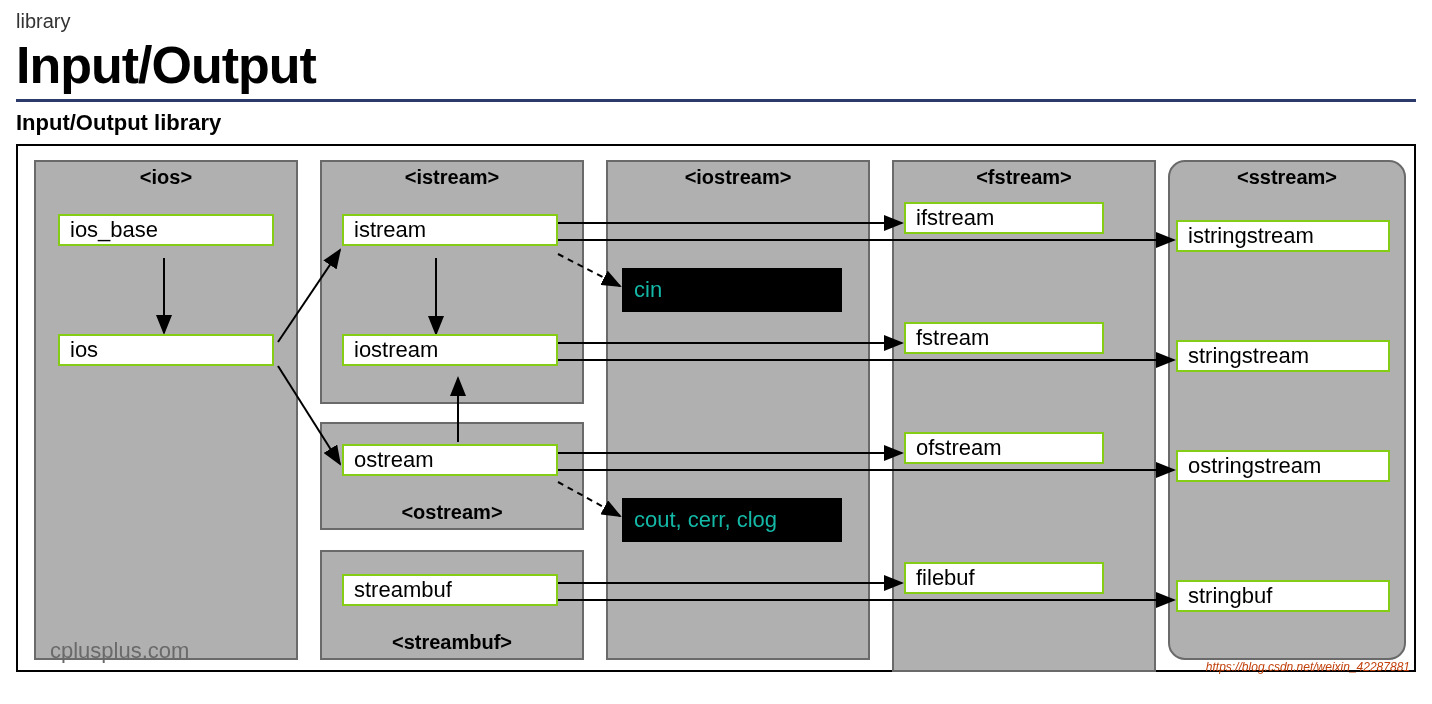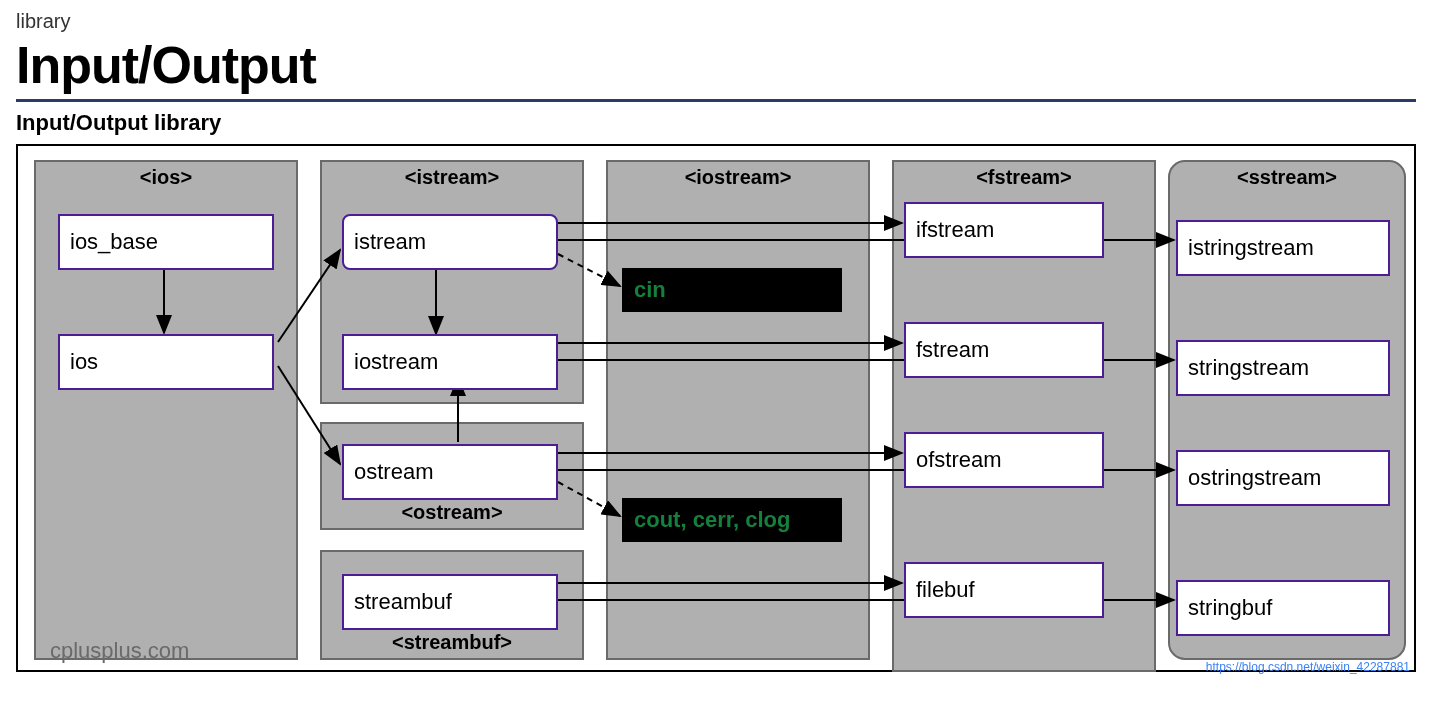--- a/index.html
+++ b/index.html
@@ -66,54 +66,55 @@
     left: 0;
     right: 0;
     text-align: center;
     font-weight: 900;
     font-size: 20px;
     color: #000;
   }
   .node {
     position: absolute;
     background: #fff;
-    border: 2px solid #4c1d95;
+    border: 2px solid #84cc16;
     font-size: 22px;
     padding: 6px 10px;
-    height: 56px;
+    height: 32px;
     display: flex;
     align-items: center;
     white-space: nowrap;
   }
   .node-black {
     position: absolute;
     background: #000;
-    color: #15803d;
+    color: #14b8a6;
     border: 2px solid #000;
     font-size: 22px;
     padding: 6px 10px;
     height: 44px;
     display: flex;
     align-items: center;
-    font-weight: 700;
+    font-weight: 400;
     white-space: nowrap;
   }
   .watermark1 {
     position: absolute;
     bottom: 6px;
     left: 32px;
     color: #6a6a6a;
     font-size: 22px;
   }
   .watermark2 {
     position: absolute;
     bottom: -4px;
     right: 4px;
-    color: #3b82f6;
+    color: #c2410c;
     font-size: 12px;
+    font-style: italic;
   }
 
   
   #col1  { left: 16px;  top: 14px; width: 264px; height: 500px; }
   #col2a { left: 302px; top: 14px; width: 264px; height: 244px; } 
   #col2b { left: 302px; top: 276px; width: 264px; height: 108px; } 
   #col2c { left: 302px; top: 404px; width: 264px; height: 110px; } 
   #col3  { left: 588px; top: 14px; width: 264px; height: 500px; }
   #col4  { left: 874px; top: 14px; width: 264px; height: 512px; }
   #col5  { left:1150px; top: 14px; width: 238px; height: 500px; border-radius: 17px; }
@@ -170,21 +171,21 @@
         <line x1="540" y1="307" x2="884" y2="307" stroke="#000" stroke-width="2" marker-end="url(#arrowhead)"></line>
         <line x1="540" y1="324" x2="1156" y2="324" stroke="#000" stroke-width="2" marker-end="url(#arrowhead)"></line>
         <line x1="540" y1="336" x2="602" y2="370" stroke="#000" stroke-width="2" stroke-dasharray="6,5" marker-end="url(#arrowhead)"></line>
         <line x1="540" y1="437" x2="884" y2="437" stroke="#000" stroke-width="2" marker-end="url(#arrowhead)"></line>
         <line x1="540" y1="454" x2="1156" y2="454" stroke="#000" stroke-width="2" marker-end="url(#arrowhead)"></line>
       </svg>
 
     <div class="node" style="left:40px;  top:68px;  width:216px;">ios_base</div>
     <div class="node" style="left:40px;  top:188px; width:216px;">ios</div>
 
-    <div class="node" style="left:324px; top:68px;  width:216px;border-radius:8px;">istream</div>
+    <div class="node" style="left:324px; top:68px;  width:216px;">istream</div>
     <div class="node" style="left:324px; top:188px; width:216px;">iostream</div>
     <div class="node" style="left:324px; top:298px; width:216px;">ostream</div>
     <div class="node" style="left:324px; top:428px; width:216px;">streambuf</div>
 
     <div class="node-black" style="left:604px; top:122px; width:220px;">cin</div>
     <div class="node-black" style="left:604px; top:352px; width:220px;">cout, cerr, clog</div>
 
     <div class="node" style="left:886px; top:56px;  width:200px;">ifstream</div>
     <div class="node" style="left:886px; top:176px; width:200px;">fstream</div>
     <div class="node" style="left:886px; top:286px; width:200px;">ofstream</div>

